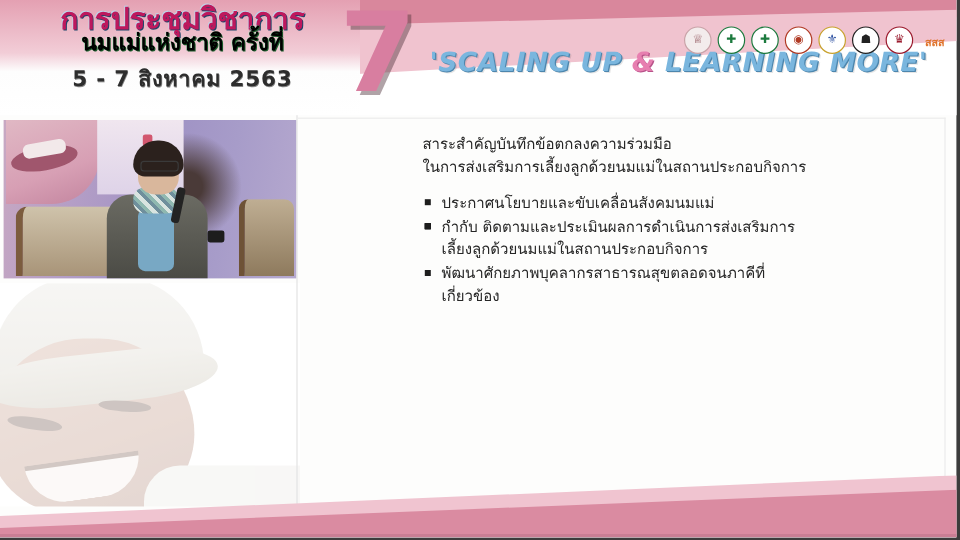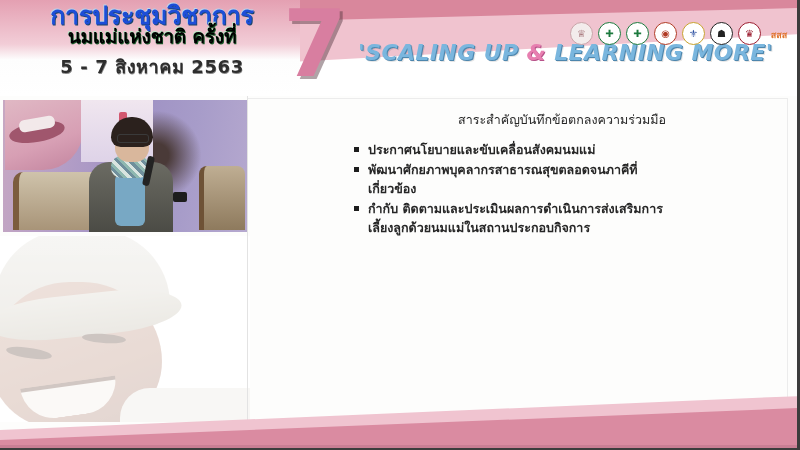--- a/index.html
+++ b/index.html
@@ -46,21 +46,21 @@
   }
 
   .thai-title{
     position:absolute;left:16px;top:3px;width:272px;
     text-align:center;line-height:1.04;
     font-weight:bold;
     letter-spacing:-0.2px;
     z-index:6;
   }
   .thai-line1{
-    font-size:25px;color:#1d4ed8;
+    font-size:25px;color:#be185d;
     text-shadow:0.8px 0.8px 0 #1d4569, -0.6px -0.6px 0 #bcd6ea;
     display:block;
   }
   .thai-line2{
     font-size:19px;color:#000000;
     text-shadow:0.8px 0.8px 0 #1c5e2c, -0.6px -0.6px 0 #bfe6c8;
     display:block;margin-top:-2px;
   }
   .thai-date{
     display:block;font-size:18px;color:#2d2d2d;
@@ -177,24 +177,24 @@
   .content-rightline{
     position:absolute;left:787px;top:98px;width:1px;height:320px;background:#ececec;
   }
 
   
   .main{
     position:absolute;left:352px;top:110px;width:420px;
     color:#2b2b2b;
   }
   .head-line{
-    font-size:12.5px;line-height:19px;color:#262626;text-align:center;
+    font-size:12.5px;line-height:19px;color:#262626;
   }
   .bullets{
-    margin:11px 0 0 0;padding:0;list-style:none;font-weight:bold;
+    margin:11px 0 0 0;padding:0;list-style:none;
   }
   .bullets li{
     position:relative;padding-left:16px;
     font-size:12.5px;line-height:19px;color:#262626;
     margin-bottom:1px;
   }
   .bullets li .sq{
     position:absolute;left:2px;top:7px;width:5px;height:5px;background:#1d1d1d;
   }
   .bullets li .l2{display:block;}
@@ -293,28 +293,29 @@
       <div class="pb-shoulder"></div>
     </div>
   </div>
 
   <div class="col-divider"></div>
   <div class="content-topline"></div>
   <div class="content-rightline"></div>
 
   <div class="main">
     <div class="head-line">สาระสำคัญบันทึกข้อตกลงความร่วมมือ</div>
+    <div class="head-line">ในการส่งเสริมการเลี้ยงลูกด้วยนมแม่ในสถานประกอบกิจการ</div>
 
     <ul class="bullets">
       <li><span class="sq"></span><span>ประกาศนโยบายและขับเคลื่อนสังคมนมแม่</span><span class="l2"></span></li>
       <li><span class="sq"></span><span class="l2"></span></li>
       <li><span class="sq"></span><span class="l2"></span></li>
       <li><span class="sq"></span></li>
+      <li><span class="sq"></span><span>กำกับ ติดตามและประเมินผลการดำเนินการส่งเสริมการ</span><span class="l2">เลี้ยงลูกด้วยนมแม่ในสถานประกอบกิจการ</span></li>
       <li><span class="sq"></span><span>พัฒนาศักยภาพบุคลากรสาธารณสุขตลอดจนภาคีที่</span><span class="l2">เกี่ยวข้อง</span></li>
-      <li><span class="sq"></span><span>กำกับ ติดตามและประเมินผลการดำเนินการส่งเสริมการ</span><span class="l2">เลี้ยงลูกด้วยนมแม่ในสถานประกอบกิจการ</span></li>
     </ul>
   </div>
 
   <div class="foot">
     <div class="foot-light"></div>
     <div class="foot-dark"></div>
     <div class="foot-edge"></div>
   </div>
 
 </div>

